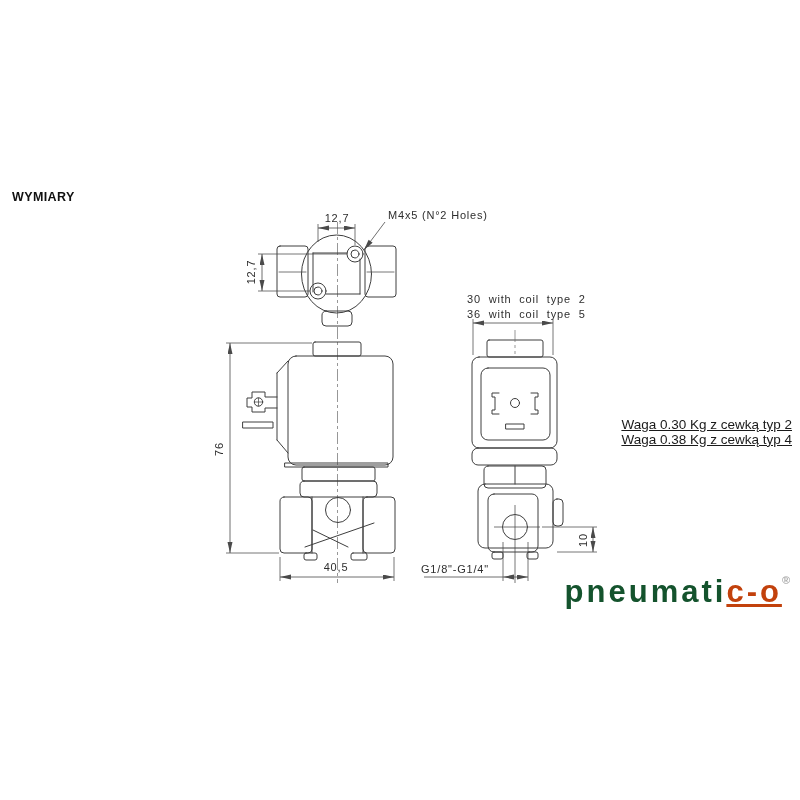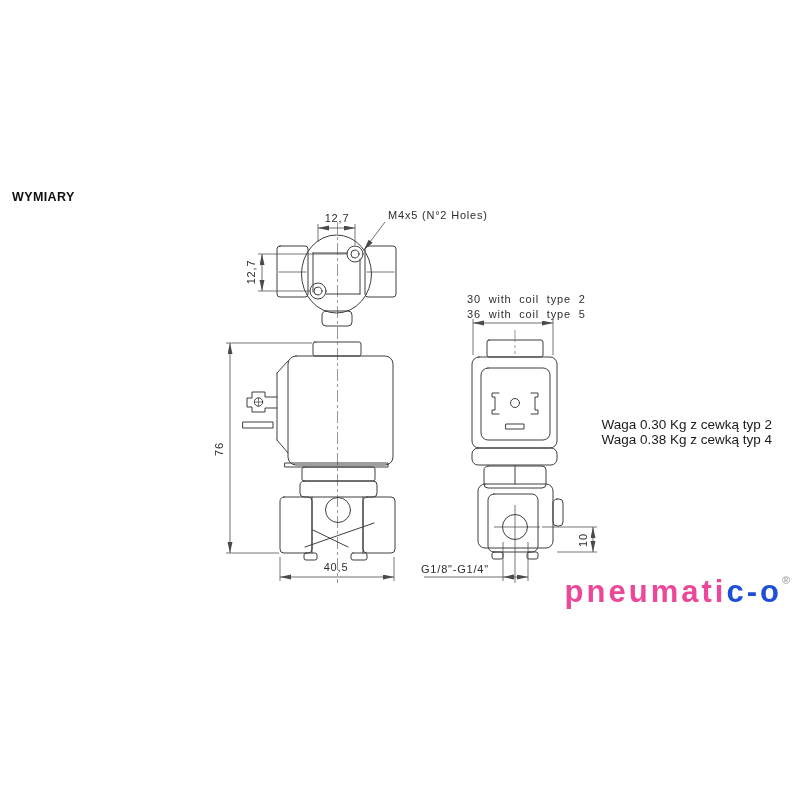--- a/index.html
+++ b/index.html
@@ -6,26 +6,26 @@
   .page{position:relative;width:800px;height:609px;background:#fff;overflow:hidden;
         font-family:"Liberation Sans",sans-serif;}
   .heading{position:absolute;left:12px;top:190px;font-size:12.5px;font-weight:bold;
            color:#111;letter-spacing:.4px;}
   .drawing{position:absolute;left:0;top:0;}
   .geo{stroke:#3e3e3e;fill:none;stroke-width:1;stroke-linecap:round;stroke-linejoin:round;}
   .thin{stroke:#4a4a4a;stroke-width:.75;}
   .dimline{stroke:#4a4a4a;stroke-width:.8;fill:none;}
   .cline{stroke:#6a6a6a;stroke-width:.7;stroke-dasharray:12 3 3 3;fill:none;}
   .dtxt{font-family:"Liberation Sans",sans-serif;font-size:11px;fill:#2e2e2e;letter-spacing:.8px;}
-  .weights{position:absolute;top:418px;right:28px;text-align:left;color:#1a1a1a;
-           font-size:13.5px;line-height:14.5px;white-space:nowrap;}
+  .weights{position:absolute;top:418px;right:8px;text-align:left;color:#1a1a1a;
+           font-size:13.5px;line-height:14.5px;white-space:nowrap;text-decoration:underline;}
   .logo{position:absolute;right:10px;bottom:2px;font-weight:bold;font-size:31px;
         letter-spacing:3px;white-space:nowrap;line-height:1;}
-  .logo .pink{color:#ec4899;margin-left:32px;}
-  .logo .gray{color:#1d4ed8;}
+  .logo .pink{color:#14532d;margin-left:32px;}
+  .logo .gray{color:#c2410c;text-decoration:underline;}
   .logo .reg{font-size:11px;color:#a8a8a8;vertical-align:18px;letter-spacing:0;}
 </style>
 </head>
 <body>
 
 <div class="page">
 
   <div class="heading">WYMIARY</div>
 
   <svg class="drawing" width="800" height="640" viewBox="0 0 800 640" xmlns="http://www.w3.org/2000/svg">

